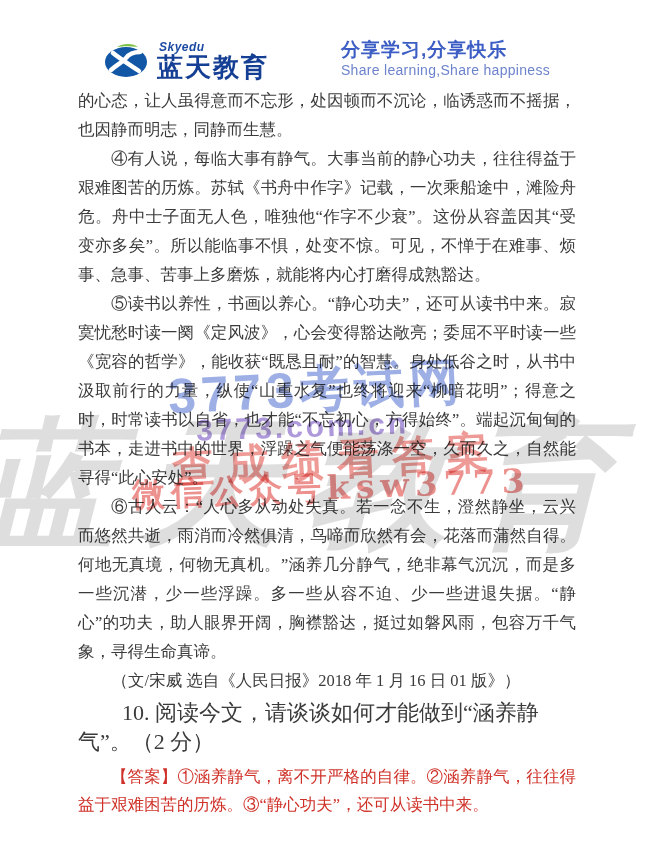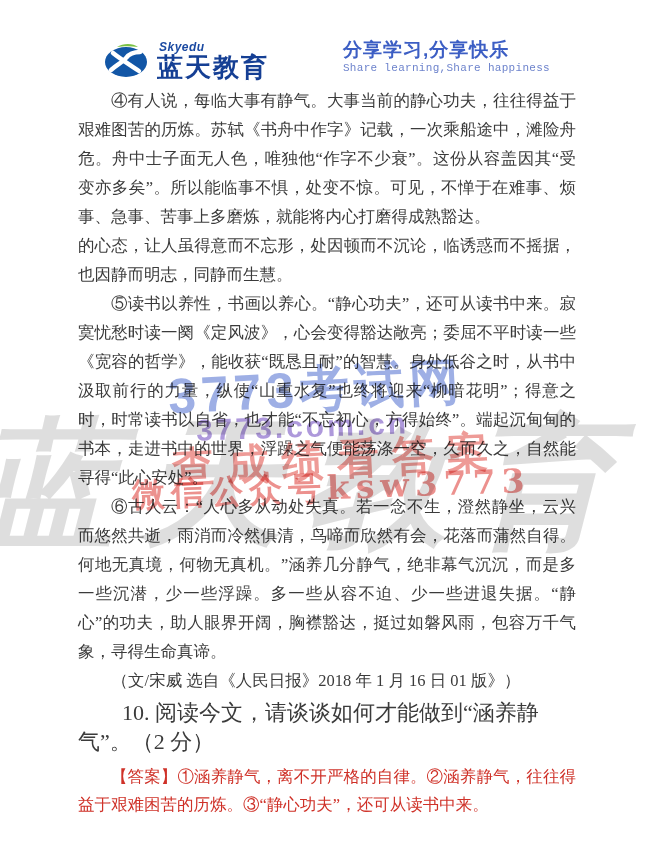--- a/index.html
+++ b/index.html
@@ -27,22 +27,22 @@
   .brand-cn{
     font-family:"Liberation Sans",sans-serif;font-weight:bold;
     font-size:26px;color:#153f94;letter-spacing:2px;display:block;margin-top:1px;
   }
   .slogan{margin-right:82px;text-align:left;line-height:1;}
   .slogan-cn{
     font-family:Liberation Sans, sans-serif;font-weight:bold;
     font-size:19px;color:#3c5ec4;letter-spacing:1px;display:block;
   }
   .slogan-en{
-    font-family:Liberation Mono, monospace;
-    font-size:11px;color:#6d83cc;display:block;margin-top:4px;letter-spacing:.3px;
+    font-family:Liberation Sans, sans-serif;
+    font-size:14px;color:#6d83cc;display:block;margin-top:4px;letter-spacing:.3px;
   }
   
   .body{
     position:absolute;top:86px;left:0;width:650px;
     padding:0 74px 0 78px;box-sizing:border-box;
     z-index:1;
   }
   .para{
     font-size:16.5px;line-height:29px;text-align:justify;
     margin:0;color:#3b3b3b;
@@ -113,22 +113,22 @@
         <span class="brand-cn">蓝天教育</span>
       </span>
     </div>
     <div class="slogan">
       <span class="slogan-cn">分享学习,分享快乐</span>
       <span class="slogan-en">Share learning,Share happiness</span>
     </div>
   </div>
 
   <div class="body">
+    <p class="para">的心态，让人虽得意而不忘形，处因顿而不沉论，临诱惑而不摇据，也因静而明志，同静而生慧。</p>
     <p class="para indent">④有人说，每临大事有静气。大事当前的静心功夫，往往得益于艰难图苦的历炼。苏轼《书舟中作字》记载，一次乘船途中，滩险舟危。舟中士子面无人色，唯独他“作字不少衰”。这份从容盖因其“受变亦多矣”。所以能临事不惧，处变不惊。可见，不惮于在难事、烦事、急事、苦事上多磨炼，就能将内心打磨得成熟豁达。</p>
-    <p class="para">的心态，让人虽得意而不忘形，处因顿而不沉论，临诱惑而不摇据，也因静而明志，同静而生慧。</p>
     <p class="para indent">⑤读书以养性，书画以养心。“静心功夫”，还可从读书中来。寂寞忧愁时读一阕《定风波》，心会变得豁达敞亮；委屈不平时读一些《宽容的哲学》，能收获“既恳且耐”的智慧。身处低谷之时，从书中汲取前行的力量，纵使“山重水复”也终将迎来“柳暗花明”；得意之时，时常读书以自省，也才能“不忘初心，方得始终”。端起沉甸甸的书本，走进书中的世界，浮躁之气便能荡涤一空，久而久之，自然能寻得“此心安处”。</p>
     <p class="para indent">⑥古人云：“人心多从动处失真。若一念不生，澄然静坐，云兴而悠然共逝，雨消而冷然俱清，鸟啼而欣然有会，花落而蒲然自得。何地无真境，何物无真机。”涵养几分静气，绝非幕气沉沉，而是多一些沉潜，少一些浮躁。多一些从容不迫、少一些进退失据。“静心”的功夫，助人眼界开阔，胸襟豁达，挺过如磐风雨，包容万千气象，寻得生命真谛。</p>
     <p class="attribution">（文/宋威 选自《人民日报》2018 年 1 月 16 日 01 版》）</p>
     <p class="question">10. 阅读今文，请谈谈如何才能做到“涵养静气”。（2 分）</p>
 
     <p class="red-block"><span>【答案】</span><span>①涵养静气，离不开严格的自律。②涵养静气，往往得益于艰难困苦的历炼。③“静心功夫”，还可从读书中来。</span></p>
 
   </div>
 
   <div class="wm wm-gray">蓝天教育</div>

